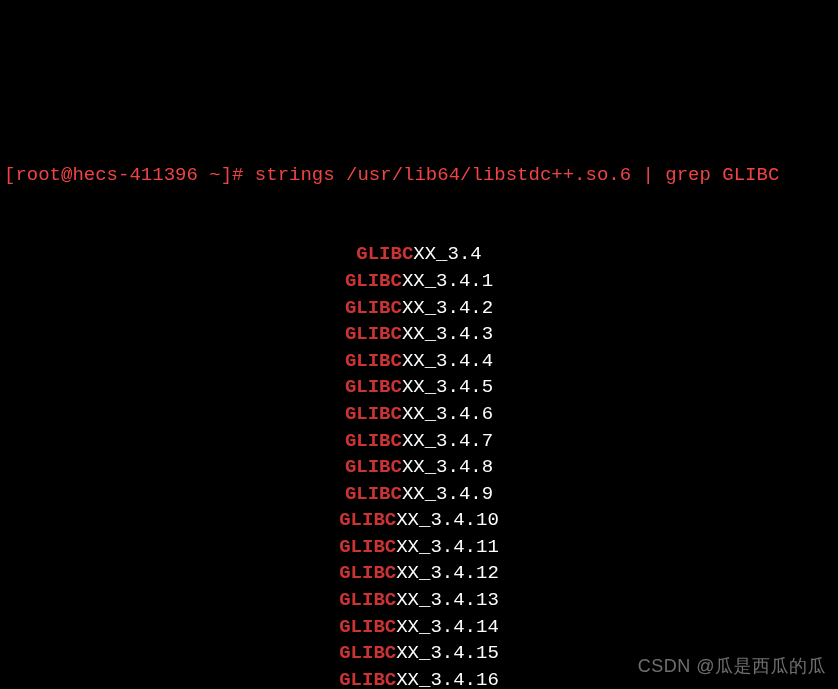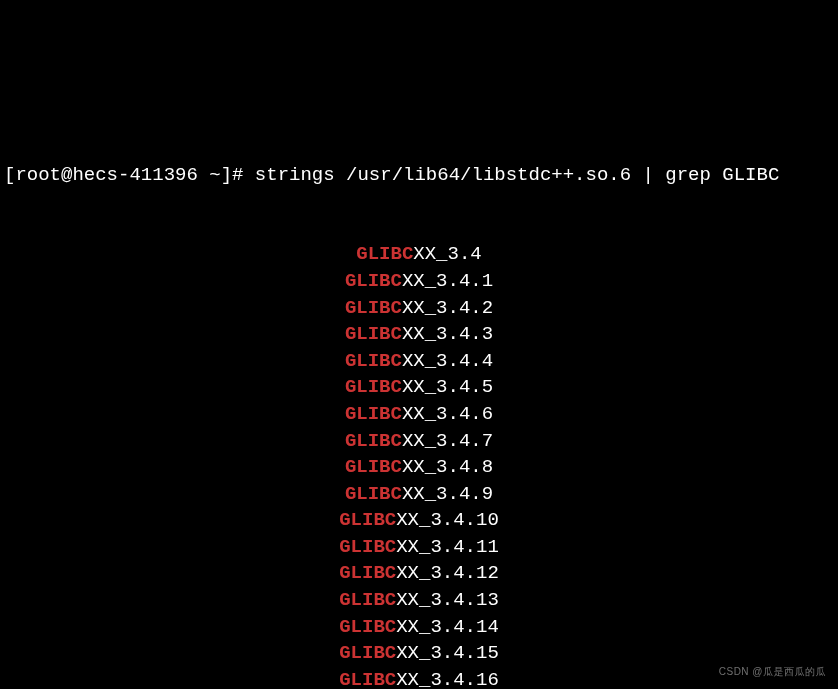--- a/index.html
+++ b/index.html
@@ -13,40 +13,40 @@
       font-family: "Consolas", "Courier New", monospace;
       font-size: 19px;
       line-height: 1.4;
       width: 838px;
       height: 689px;
       overflow: hidden;
       position: relative;
       white-space: pre;
     }
     .prompt-line {
-      color: #ffffff;
+      color: #ef4444;
     }
     .output-line {
       display: block;
       text-align: center;
     }
     .highlight {
       color: #cc3333;
       font-weight: bold;
     }
     .normal {
       color: #ffffff;
     }
     .watermark {
       position: absolute;
       bottom: 10px;
       right: 12px;
       color: rgba(200, 200, 200, 0.55);
       font-family: Arial, sans-serif;
-      font-size: 10px;
+      font-size: 18px;
       letter-spacing: 0.5px;
       margin-left: 27px;
     }
     #terminal {
       padding: 2px 4px;
     }
   </style>
 </head>
 <body>
 

